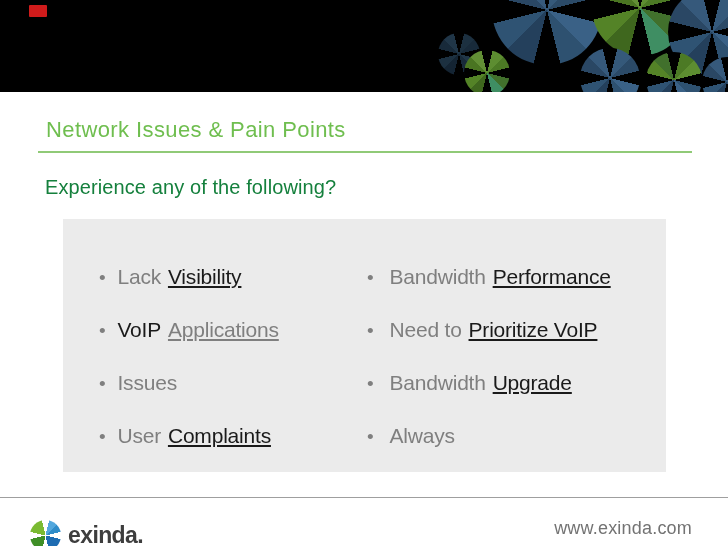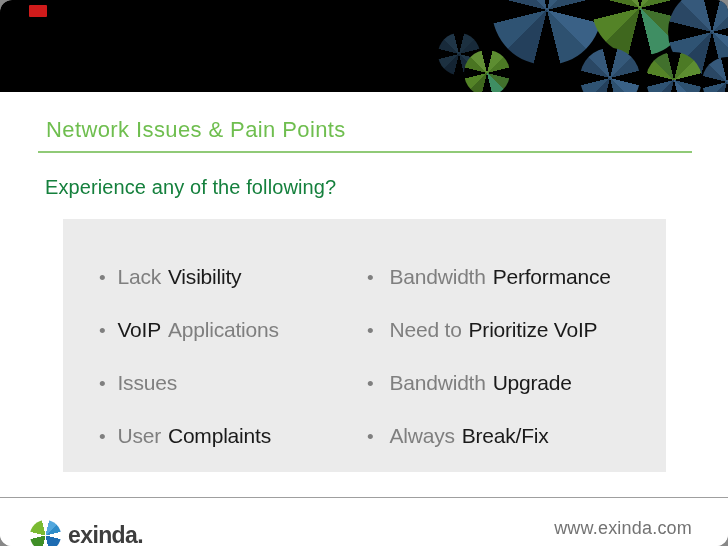--- a/index.html
+++ b/index.html
@@ -3,21 +3,20 @@
 <meta charset="utf-8">
 <style>
   html,body{margin:0;padding:0;background:#888;}
   .slide{
     position:relative;
     width:728px;height:546px;
     background:#ffffff;
     overflow:hidden;
     font-family:"Liberation Sans", sans-serif;
     margin:0 auto;
-    border-radius:12px;
   }
   
   .band{
     position:absolute;left:0;top:0;width:728px;height:92px;
     background:#000;overflow:hidden;
   }
   .red-accent{
     position:absolute;left:29px;top:5px;width:18px;height:12px;
     background:#d01b1b;border-radius:1px;
   }
@@ -65,21 +64,21 @@
   .col-left{left:36px;}
   .col-right{left:304px;}
   .bullet-item{
     display:flex;align-items:baseline;
     font-size:21px;line-height:22px;letter-spacing:-.2px;
     margin-bottom:30px;white-space:nowrap;
   }
   .dot{color:#7f7f7f;margin-right:12px;font-size:19px;}
   .col-right .dot{margin-right:16px;}
   .t{display:inline-block;text-align:right;}
-  .t + .t{margin-left:.33em;}
+  .t + .t{margin-left:.33em;text-decoration:underline;}
   .gray{color:#7f7f7f;}
   .dark{color:#1a1a1a;}
   
   .footer-divider{
     position:absolute;left:0;top:497px;width:728px;height:1px;
     background:#9f9f9f;
   }
   .footer{
     position:absolute;left:0;top:498px;width:728px;height:48px;
     background:#ffffff;
@@ -170,21 +169,20 @@
         <span class="t dark">Prioritize VoIP</span>
       </div>
       <div class="bullet-item">
         <span class="dot">•</span>
         <span class="t gray">Bandwidth</span>
         <span class="t dark">Upgrade</span>
       </div>
       <div class="bullet-item">
         <span class="dot">•</span>
         <span class="t gray">Always</span>
-        <span class="t dark">Break/Fix</span>
       </div>
     </div>
 
   </div>
 
   <div class="footer-divider"></div>
   <div class="footer"></div>
   <div class="logo">
     <div class="logomark"></div>
     <div class="wordmark">exinda.</div>

